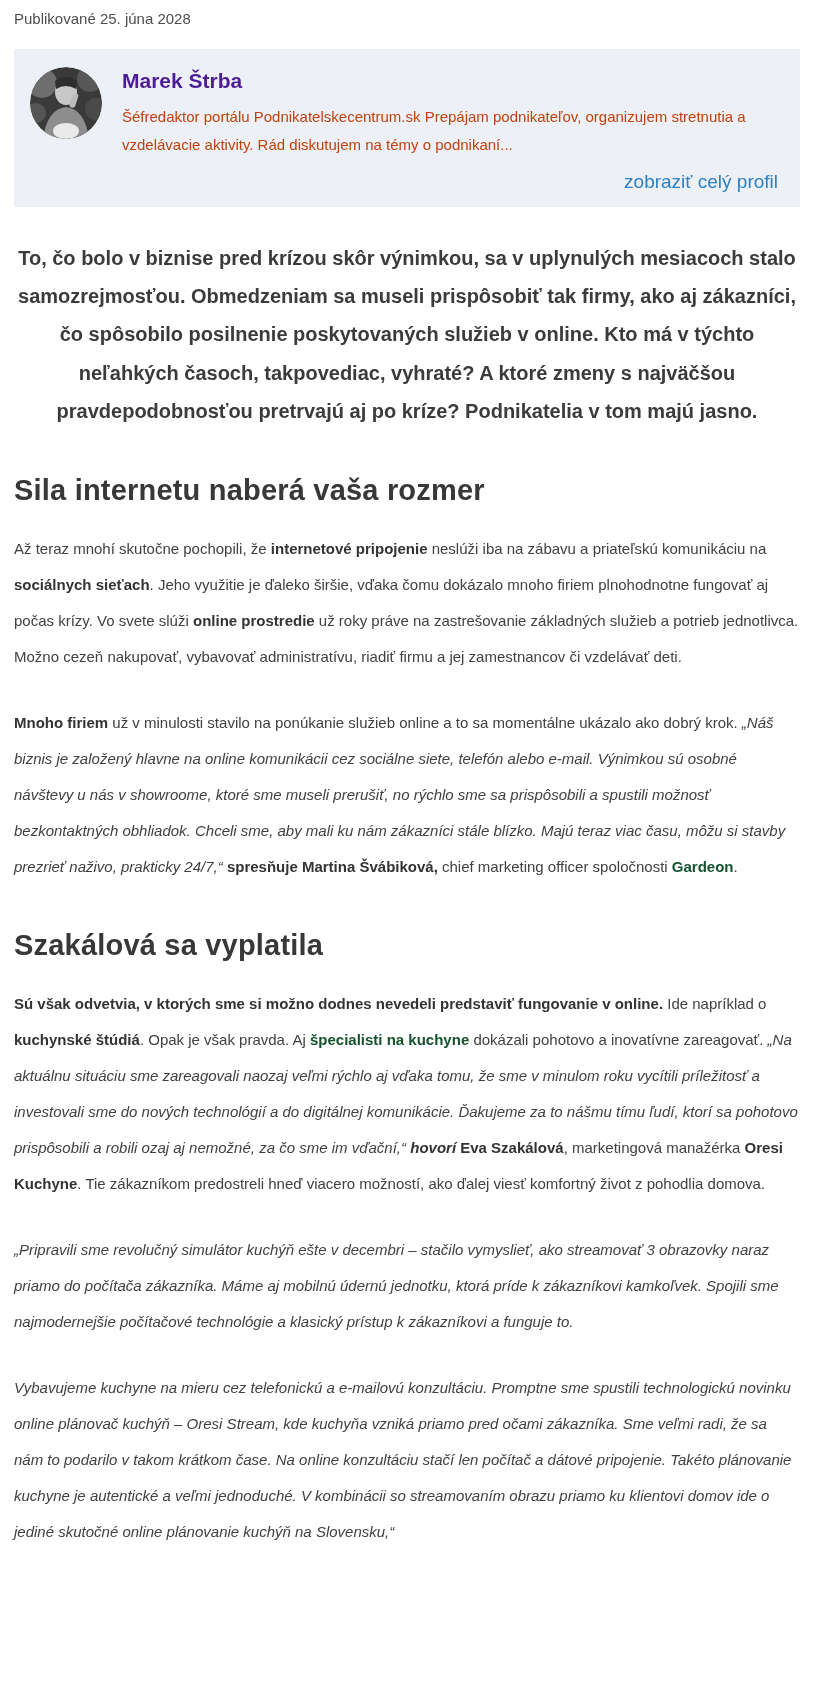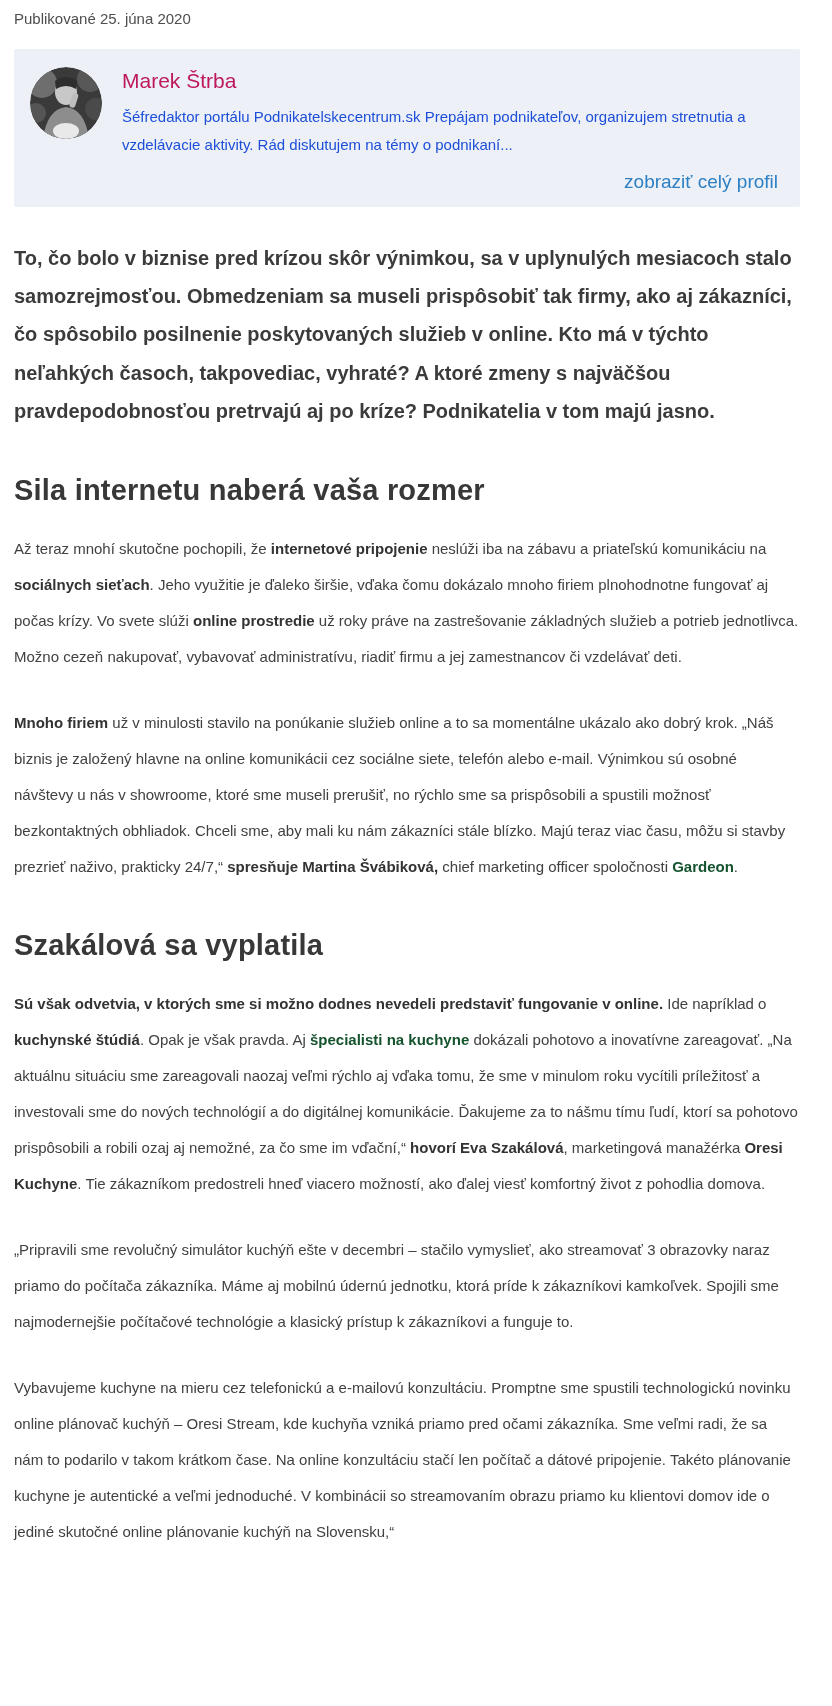--- a/index.html
+++ b/index.html
@@ -28,72 +28,73 @@
   .card-row{display:flex;align-items:flex-start;}
   .avatar{
     width:72px;height:72px;border-radius:50%;
     overflow:hidden;flex:0 0 72px;margin-right:20px;
   }
   .avatar svg{display:block;width:72px;height:72px;}
   .card-text{flex:1 1 auto;min-width:0;}
   .author-name{
     display:inline-block;
     font-size:21px;
-    color:#be185d;
+    color:#4c1d95;
     text-decoration:none;
     margin:2px 0 6px 0;
-    font-weight:400;
+    font-weight:700;
   }
   .author-bio{
     margin:4px 0 0 0;
     font-size:15px;
     line-height:1.85;
-    color:#1d4ed8;
+    color:#c2410c;
     max-width:660px;
   }
   .profile-link{
     display:block;
     text-align:right;
     font-size:19px;
     color:#2d80c4;
     text-decoration:none;
     margin-top:12px;
   }
 
   
   .lead{
     font-size:20px;
     font-weight:700;
     line-height:1.92;
     color:#3b3b3b;
     margin:0 0 42px 0;
+    text-align:center;
   }
   h2.section-heading{
     font-size:29px;
     font-weight:700;
     color:#383838;
     margin:44px 0 24px 0;
     letter-spacing:.2px;
   }
   p.body-p{
     font-size:15px;
     line-height:36px;
     margin:0 0 30px 0;
     color:#414141;
   }
   .seg-b{font-weight:700;color:#333333;}
-  .seg-i{}
+  .seg-i{font-style:italic;}
   a.inline-link{color:#14532d;text-decoration:none;}
 </style>
 </head>
 <body>
 
 <div class="container">
 
-  <p class="published">Publikované 25. júna 2020</p>
+  <p class="published">Publikované 25. júna 2028</p>
 
   <section class="author-card">
     <div class="card-row">
       <div class="avatar">
         <svg viewBox="0 0 72 72" xmlns="http://www.w3.org/2000/svg">
           <defs>
               <clipPath id="avclip">
                 <circle cx="36" cy="36" r="36"></circle>
               </clipPath>
             </defs>

